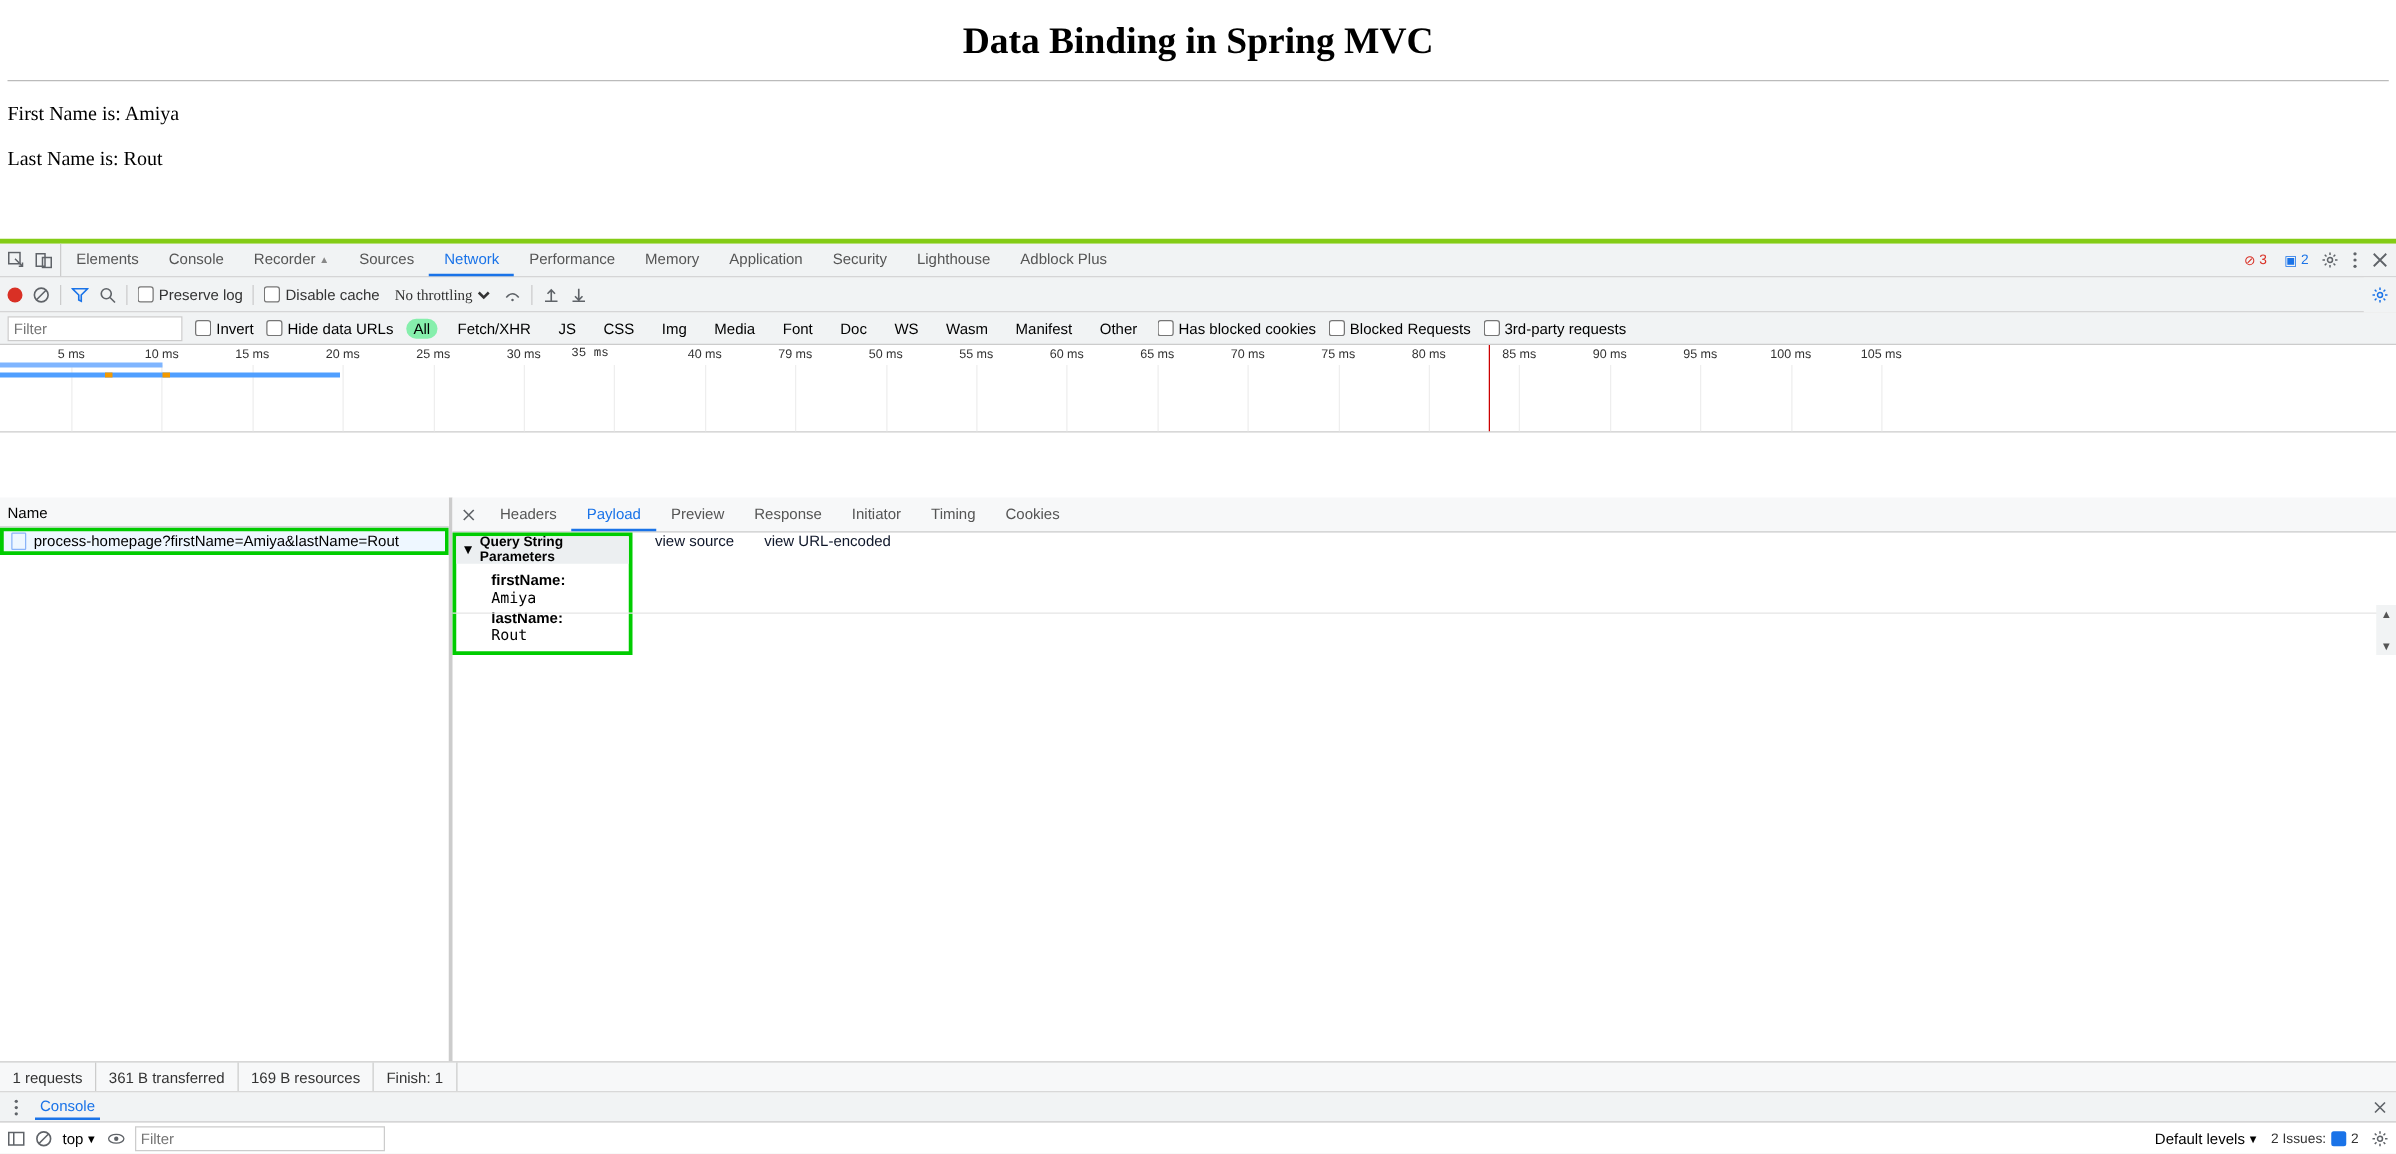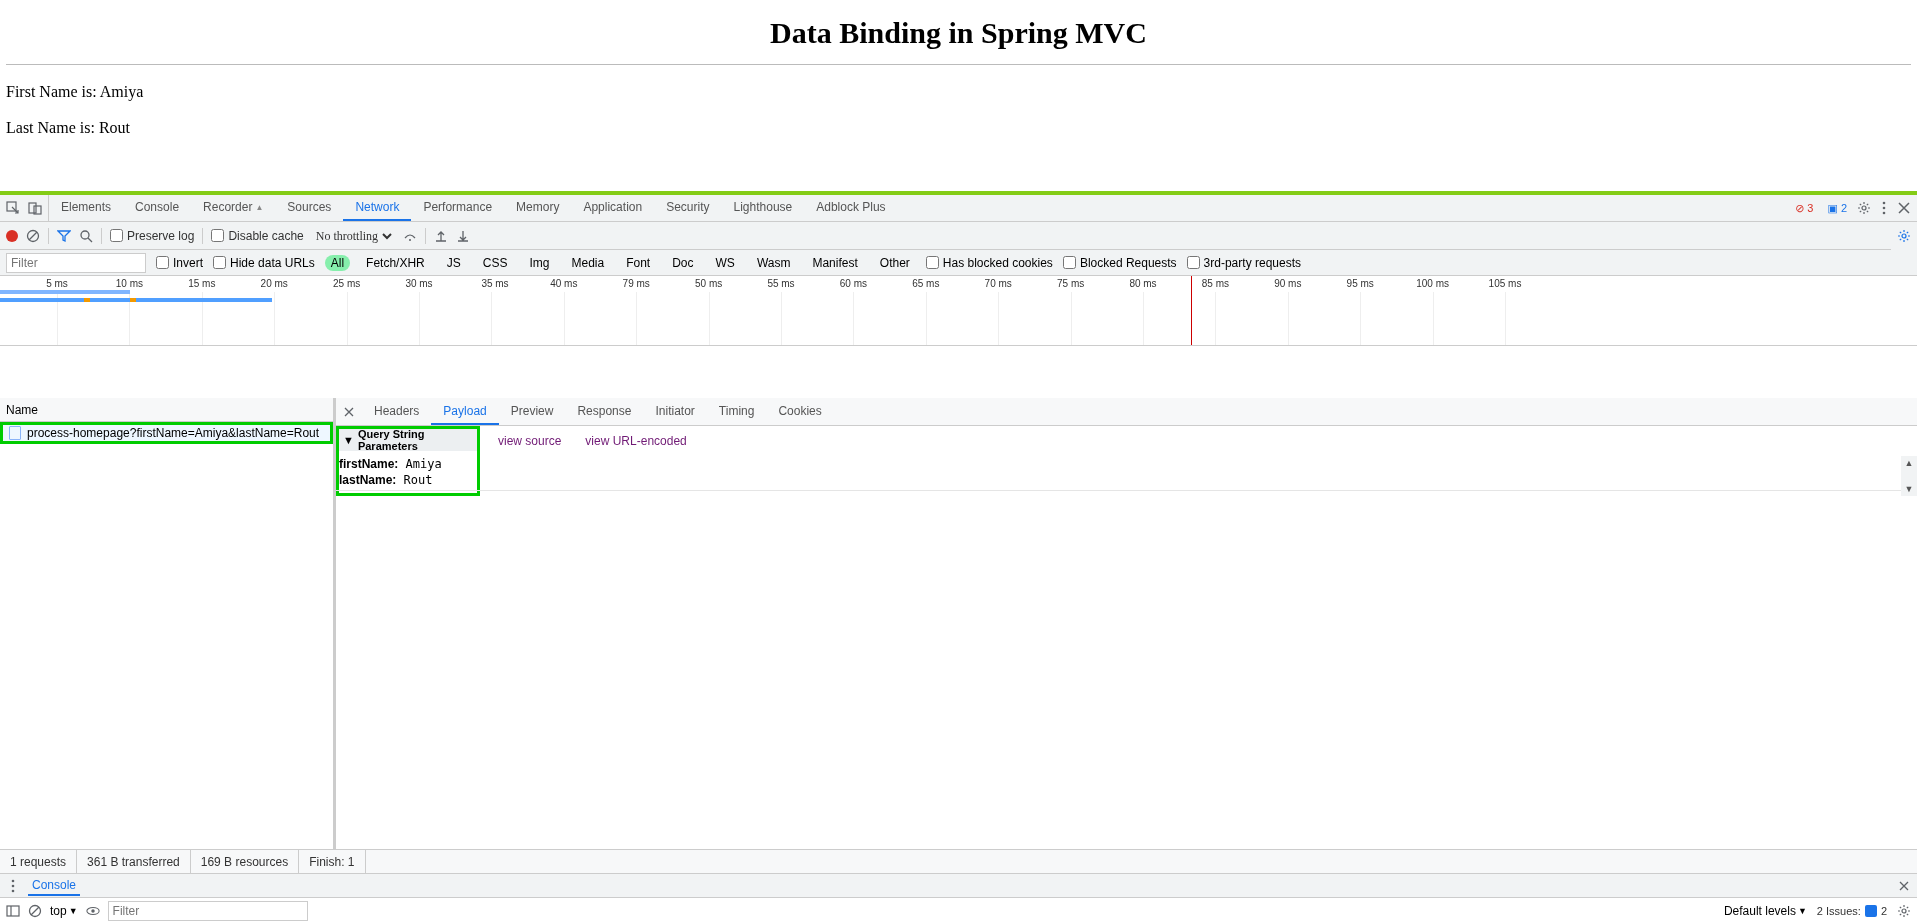--- a/index.html
+++ b/index.html
@@ -47,38 +47,38 @@
 .overview .ticklabels { position: absolute; top: 2px; left: 0; right: 0; height: 14px; font-size: 10px; color: #333; }
 .overview .ticklabels span { position: absolute; transform: translateX(-50%); }
 .overview .gridline { position: absolute; top: 16px; bottom: 0; width: 1px; background: #eee; }
 .overview .bar-top { position: absolute; top: 14px; height: 4px; background: #7fb5ff; }
 .overview .bar-bot { position: absolute; top: 22px; height: 4px; background: #509fff; }
 .overview .tiny-orange { position: absolute; top: 22px; height: 4px; width: 6px; background: #f29900; }
 .overview .marker { position: absolute; top: 0; bottom: 0; width: 1px; background: #c00; }
 
 
 .net-split { position: absolute; top: 203px; bottom: 74px; left: 0; right: 0; display: flex; }
-.req-list { width: 336px; border-right: 3px solid #ccc; display: flex; flex-direction: column; }
+.req-list { width: 362px; border-right: 3px solid #ccc; display: flex; flex-direction: column; }
 .req-list .hdr { height: 24px; border-bottom: 1px solid #ccc; display: flex; align-items: center; padding: 0 6px; font-size: 12px; background: #f7f8f9; }
 .req-list .rows { flex: 1; overflow: auto; }
 .req-row { display: flex; align-items: center; height: 22px; padding: 0 6px; font-size: 12px; border: 3px solid #0c0; background: #eef7ff; gap: 6px; }
 .req-row .doc-ic { width: 12px; height: 14px; border: 1px solid #8ab4f8; border-radius: 1px; display: inline-block; }
 .details { flex: 1; display: flex; flex-direction: column; }
 .details .dtabs { display: flex; align-items: stretch; height: 28px; border-bottom: 1px solid #ccc; background: #f7f8f9; }
 .details .dtabs .close { padding: 0 8px; display: flex; align-items: center; cursor: pointer; }
 .details .dtab { padding: 0 12px; display: flex; align-items: center; font-size: 12px; color: #555; cursor: pointer; border-bottom: 2px solid transparent; }
 .details .dtab.active { color: #1a73e8; border-bottom: 2px solid #1a73e8; }
 .payload-body { position: relative; }
 .qsp-box { border: 3px solid #0c0; width: 144px; margin: 0 0 0 0; background: #fff; }
 .qsp-header { background: #eceff1; height: 22px; display: flex; align-items: center; font-size: 11px; font-weight: bold; padding-left: 4px; }
 .qsp-header .tri { display: inline-block; margin-right: 4px; }
-.qsp-lines { padding: 4px 0; font-size: 12px; font-family: Menlo, Consolas, monospace; }
+.qsp-lines { padding: 4px 28px; font-size: 12px; font-family: Menlo, Consolas, monospace; }
 .qsp-lines div { margin: 2px 0; }
 .qsp-lines b { font-family: "Segoe UI", Arial, sans-serif; }
-.payload-options { position: absolute; top: 0; left: 150px; display: flex; gap: 24px; height: 22px; align-items: flex-end; font-size: 12px; color: #701a75; padding-left: 12px; }
+.payload-options { position: absolute; top: 0; left: 150px; display: flex; gap: 24px; height: 22px; align-items: flex-start; font-size: 12px; color: #0f172a; padding-left: 12px; }
 .payload-divider { position: absolute; top: 64px; left: 0; right: 0; border-bottom: 1px solid #e5e5e5; }
 
 
 .net-status { position: absolute; bottom: 50px; left: 0; right: 0; height: 24px; border-top: 1px solid #ccc; background: #f7f8f9; display: flex; align-items: center; font-size: 12px; color: #333; }
 .net-status span { padding: 0 10px; border-right: 1px solid #ccc; height: 100%; display: flex; align-items: center; }
 
 
 .console-drawer { position: absolute; bottom: 0; left: 0; right: 0; height: 50px; border-top: 1px solid #ccc; background: #fff; }
 .cd-tab { height: 24px; border-bottom: 1px solid #ccc; background: #f1f3f4; display: flex; align-items: center; padding: 0 6px; gap: 8px; font-size: 12px; }
 .cd-tab .ctab { color: #1a73e8; border-bottom: 2px solid #1a73e8; padding: 2px 4px; }
@@ -264,21 +264,21 @@
 
 
   <div class="overview">
     <div class="ticklabels" id="ticklabels">
         <span style="left: 57px;">5 ms</span>
         <span style="left: 129.4px;">10 ms</span>
         <span style="left: 201.8px; text-align: right;">15 ms</span>
         <span style="left: 274.2px;">20 ms</span>
         <span style="left: 346.6px;">25 ms</span>
         <span style="left: 419px;">30 ms</span>
-        <span style="left: 495px;">35 ms</span>
+        <span style="left: 472px; font-family: Liberation Mono, monospace;">35 ms</span>
         <span style="left: 563.8px;">40 ms</span>
         <span style="left: 636.2px;">79 ms</span>
         <span style="left: 708.6px;">50 ms</span>
         <span style="left: 781px;">55 ms</span>
         <span style="left: 853.4px;">60 ms</span>
         <span style="left: 925.8px;">65 ms</span>
         <span style="left: 998.2px;">70 ms</span>
         <span style="left: 1070.6px;">75 ms</span>
         <span style="left: 1143px;">80 ms</span>
         <span style="left: 1215.4px;">85 ms</span>

